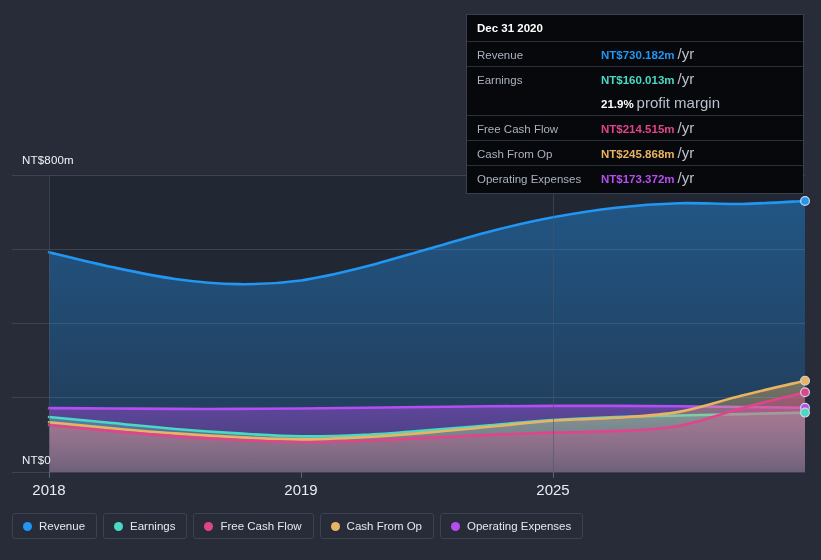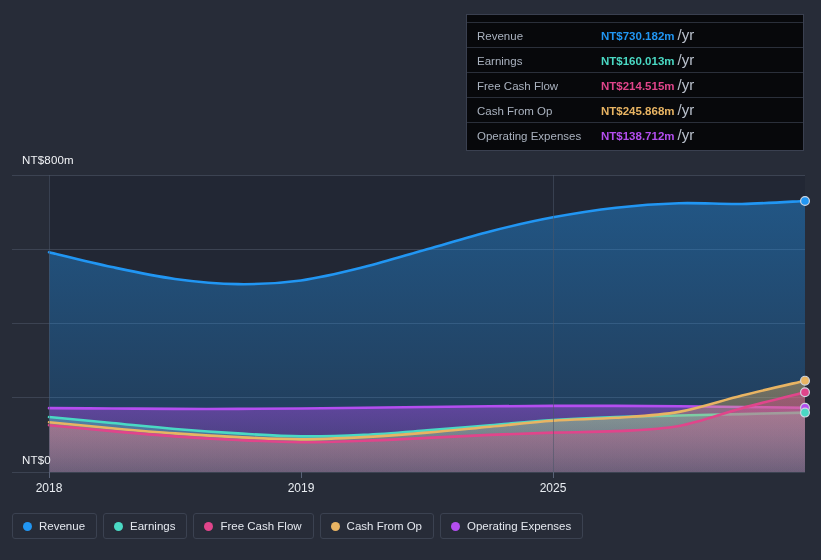--- a/index.html
+++ b/index.html
@@ -34,21 +34,21 @@
     letter-spacing: .2px;
     white-space: nowrap;
     pointer-events: none;
   }
   #y-top-label { left: 22px; top: 154px; }
   #y-bottom-label { left: 22px; top: 454px; }
 
   .x-tick-label {
     position: absolute;
     color: #e9edf2;
-    font-size: 12px;
+    font-size: 15px;
     white-space: nowrap;
     transform: translateX(-50%);
     top: 481px;
   }
 
   
   #tooltip {
     position: absolute;
     left: 466px;
     top: 14px;
@@ -192,40 +192,45 @@
   <div class="axis-label" id="y-top-label">NT$800m</div>
   <div class="axis-label" id="y-bottom-label">NT$0</div>
 
   <div id="x-labels">
       <div class="x-tick-label" style="left: 49px;">2018</div>
       <div class="x-tick-label" style="left: 301px;">2019</div>
       <div class="x-tick-label" style="left: 553px;">2025</div>
     </div>
 
   <div id="tooltip">
+    <div id="tooltip-date">Dec 31 2020</div>
     <div id="tooltip-rows">
         <div class="tt-row">
           <div class="tt-label">Revenue</div>
           <div><span class="tt-value" style="color: rgb(33, 150, 243); margin-top: 16px;">NT$730.182m</span><span class="tt-unit">/yr</span></div>
         </div>
         <div class="tt-row">
           <div class="tt-label">Earnings</div>
           <div><span class="tt-value" style="color: rgb(74, 217, 196);">NT$160.013m</span><span class="tt-unit">/yr</span></div>
         </div>
+        <div class="tt-row no-rule">
+          <div class="tt-label"></div>
+          <div><span class="tt-value" style="color: rgb(255, 255, 255);">21.9%</span><span class="tt-unit">profit margin</span></div>
+        </div>
         <div class="tt-row">
           <div class="tt-label">Free Cash Flow</div>
           <div><span class="tt-value" style="color: rgb(224, 69, 139);">NT$214.515m</span><span class="tt-unit">/yr</span></div>
         </div>
         <div class="tt-row">
           <div class="tt-label">Cash From Op</div>
           <div><span class="tt-value" style="color: rgb(232, 180, 99);">NT$245.868m</span><span class="tt-unit">/yr</span></div>
         </div>
         <div class="tt-row">
           <div class="tt-label">Operating Expenses</div>
-          <div><span class="tt-value" style="color: rgb(180, 78, 240);">NT$138.712m</span><span class="tt-unit">/yr</span></div>
+          <div><span class="tt-value" style="color: rgb(180, 78, 240);">NT$173.372m</span><span class="tt-unit">/yr</span></div>
         </div>
       </div>
   </div>
 
   <div id="legend">
       <div class="legend-item">
         <span class="legend-dot" style="background: rgb(33, 150, 243);"></span>
         <span class="legend-text">Revenue</span>
       </div>
       <div class="legend-item">

